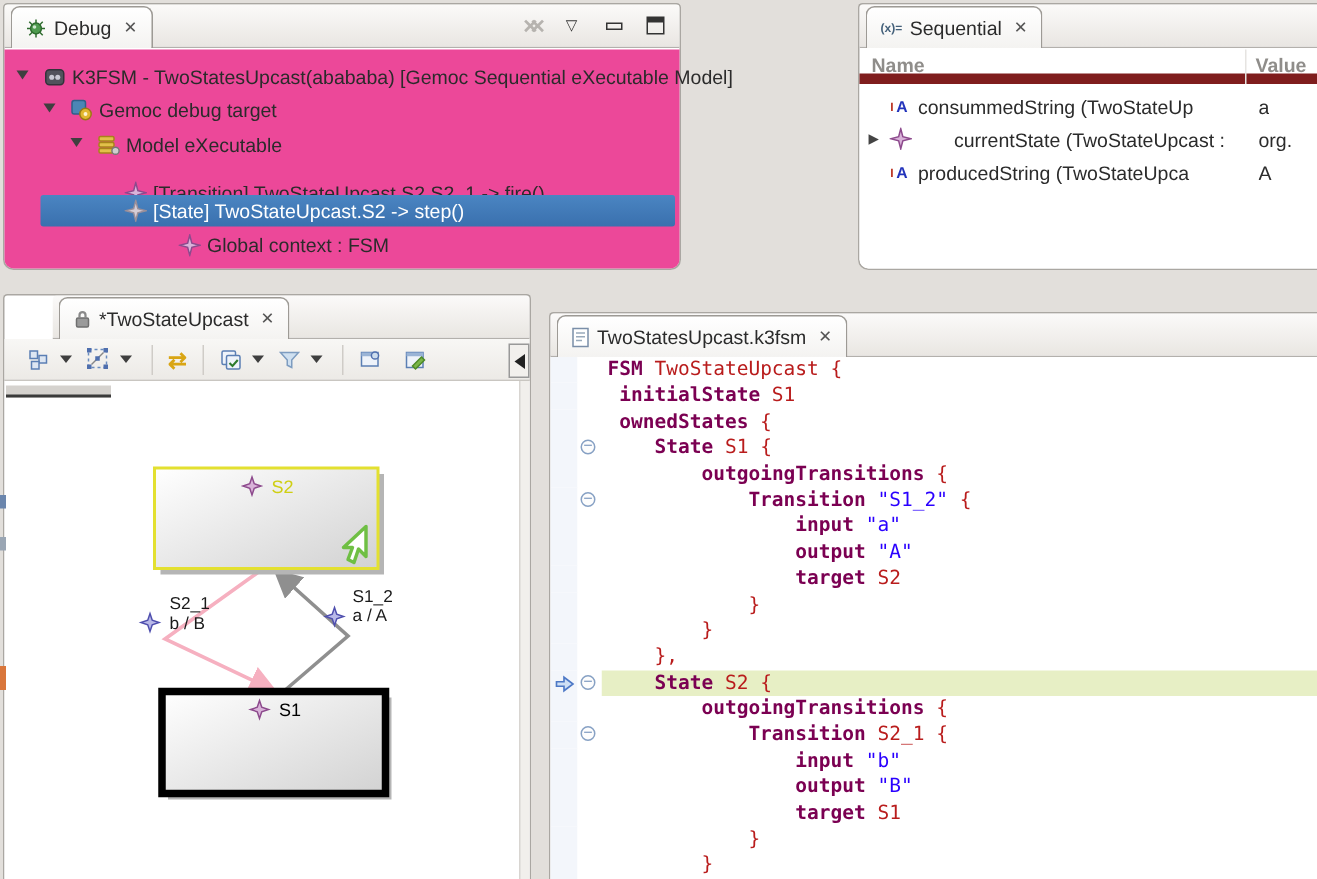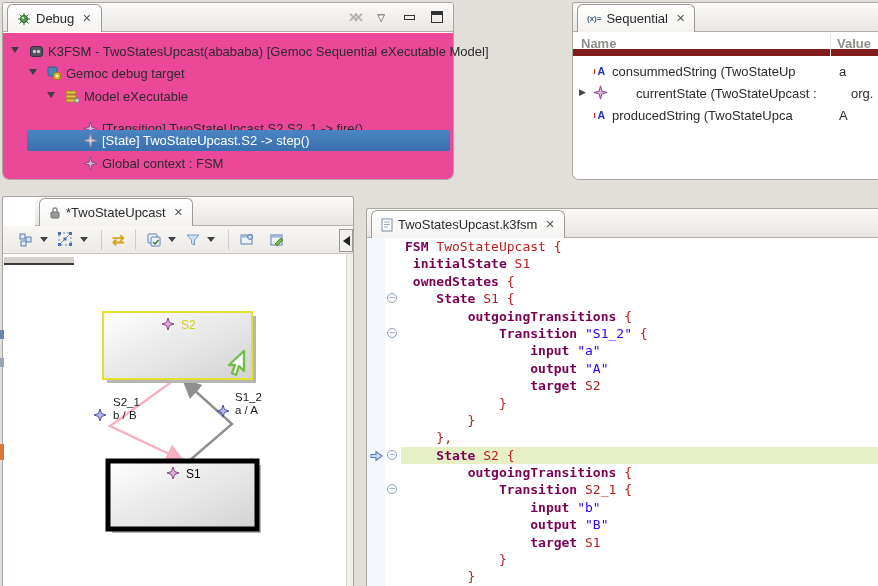--- a/index.html
+++ b/index.html
@@ -127,21 +127,21 @@
         </svg>
         <span class="lbl" style="left: 99px;">[Transition] TwoStateUpcast.S2.S2_1 -&gt; fire()</span>
       </div>
       <div class="tree-row sel" style="top: 97.2px; text-decoration: underline;">
         <div class="selbg"></div>
         <svg width="15" height="15" viewBox="0 0 15 15" class="icn" style="position: absolute; top: 3px; left: 80px;">
           <path d="M7.5 0.8 L8.9 6.1 L14.2 7.5 L8.9 8.9 L7.5 14.2 L6.1 8.9 L0.8 7.5 L6.1 6.1 Z" fill="#d6cdd6" stroke="#9a8f9a" stroke-width="1"></path>
         </svg>
         <span class="lbl" style="left: 99px;">[State] TwoStateUpcast.S2 -&gt; step()</span>
       </div>
-      <div class="tree-row" style="top: 119.5px;">
+      <div class="tree-row" style="top: 119.5px; margin-left: 36px;">
         <svg width="15" height="15" viewBox="0 0 15 15" class="icn" style="position: absolute; top: 3px; left: 80px;">
           <path d="M7.5 0.8 L8.9 6.1 L14.2 7.5 L8.9 8.9 L7.5 14.2 L6.1 8.9 L0.8 7.5 L6.1 6.1 Z" fill="#d9b3d9" stroke="#8d4a8d" stroke-width="1"></path>
         </svg>
         <span class="lbl" style="left: 99px;">Global context : FSM</span>
       </div>
     </div>
 </div>
 
 <div class="view" id="vars-view" style="left:572px; top:2px; width:306px; height:178px; border-radius:3px 0 0 7px; border-right:none;">
   <div class="tabbar" style="border-radius:3px 0 0 0;">
@@ -164,21 +164,21 @@
         </svg>
         <span style="left: 39px; max-width: 216px; overflow: hidden; display: inline-block;">consummedString (TwoStateUp</span>
         <span style="left: 266px; max-width: 40px; overflow: hidden; display: inline-block;">a</span>
       </div>
       <div class="var-row" style="top: 27px;">
         <span style="left: 6px; top: 4px; font-size: 9px; color: rgb(68, 68, 68); position: absolute;">▶</span>
         <svg width="15" height="15" viewBox="0 0 15 15" style="position: absolute; top: 2px; left: 20px;">
           <path d="M7.5 0.8 L8.9 6.1 L14.2 7.5 L8.9 8.9 L7.5 14.2 L6.1 8.9 L0.8 7.5 L6.1 6.1 Z" fill="#d9b3d9" stroke="#8d4a8d" stroke-width="1"></path>
         </svg>
         <span style="left: 39px; max-width: 216px; overflow: hidden; display: inline-block; margin-left: 24px;">currentState (TwoStateUpcast :</span>
-        <span style="left: 266px; max-width: 40px; overflow: hidden; display: inline-block; margin-left: 12px;">org.</span>
+        <span style="left: 266px; max-width: 40px; overflow: hidden; display: inline-block;">org.</span>
       </div>
       <div class="var-row" style="top: 49px;">
         <svg width="15" height="15" viewBox="0 0 15 15" style="position: absolute; top: 2px; left: 20px;">
           <text x="0.5" y="11" font-size="8" font-weight="bold" fill="#bb3322" font-family="Liberation Sans,sans-serif">I</text>
           <text x="4.5" y="11.5" font-size="10.5" font-weight="bold" fill="#2233bb" font-family="Liberation Sans,sans-serif">A</text>
         </svg>
         <span style="left: 39px; max-width: 216px; overflow: hidden; display: inline-block;">producedString (TwoStateUpca</span>
         <span style="left: 266px; max-width: 40px; overflow: hidden; display: inline-block;">A</span>
       </div>
     </div>

